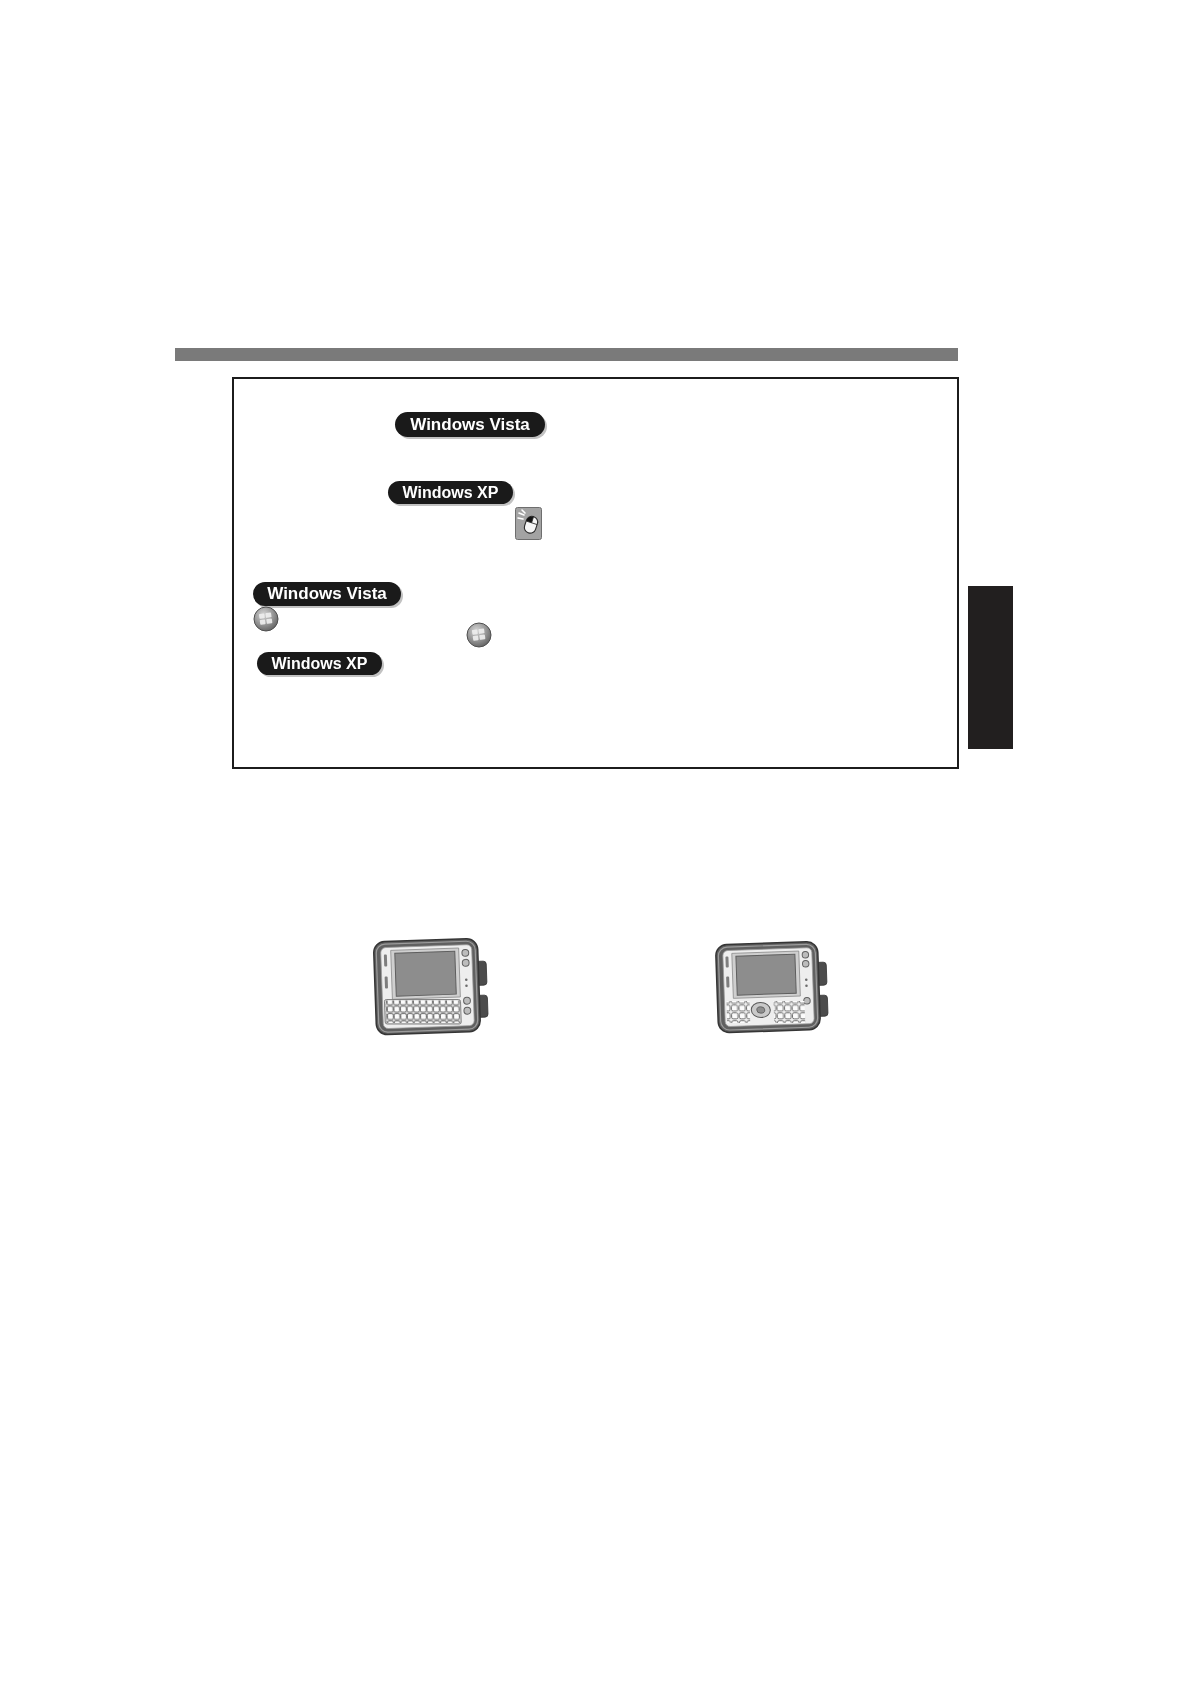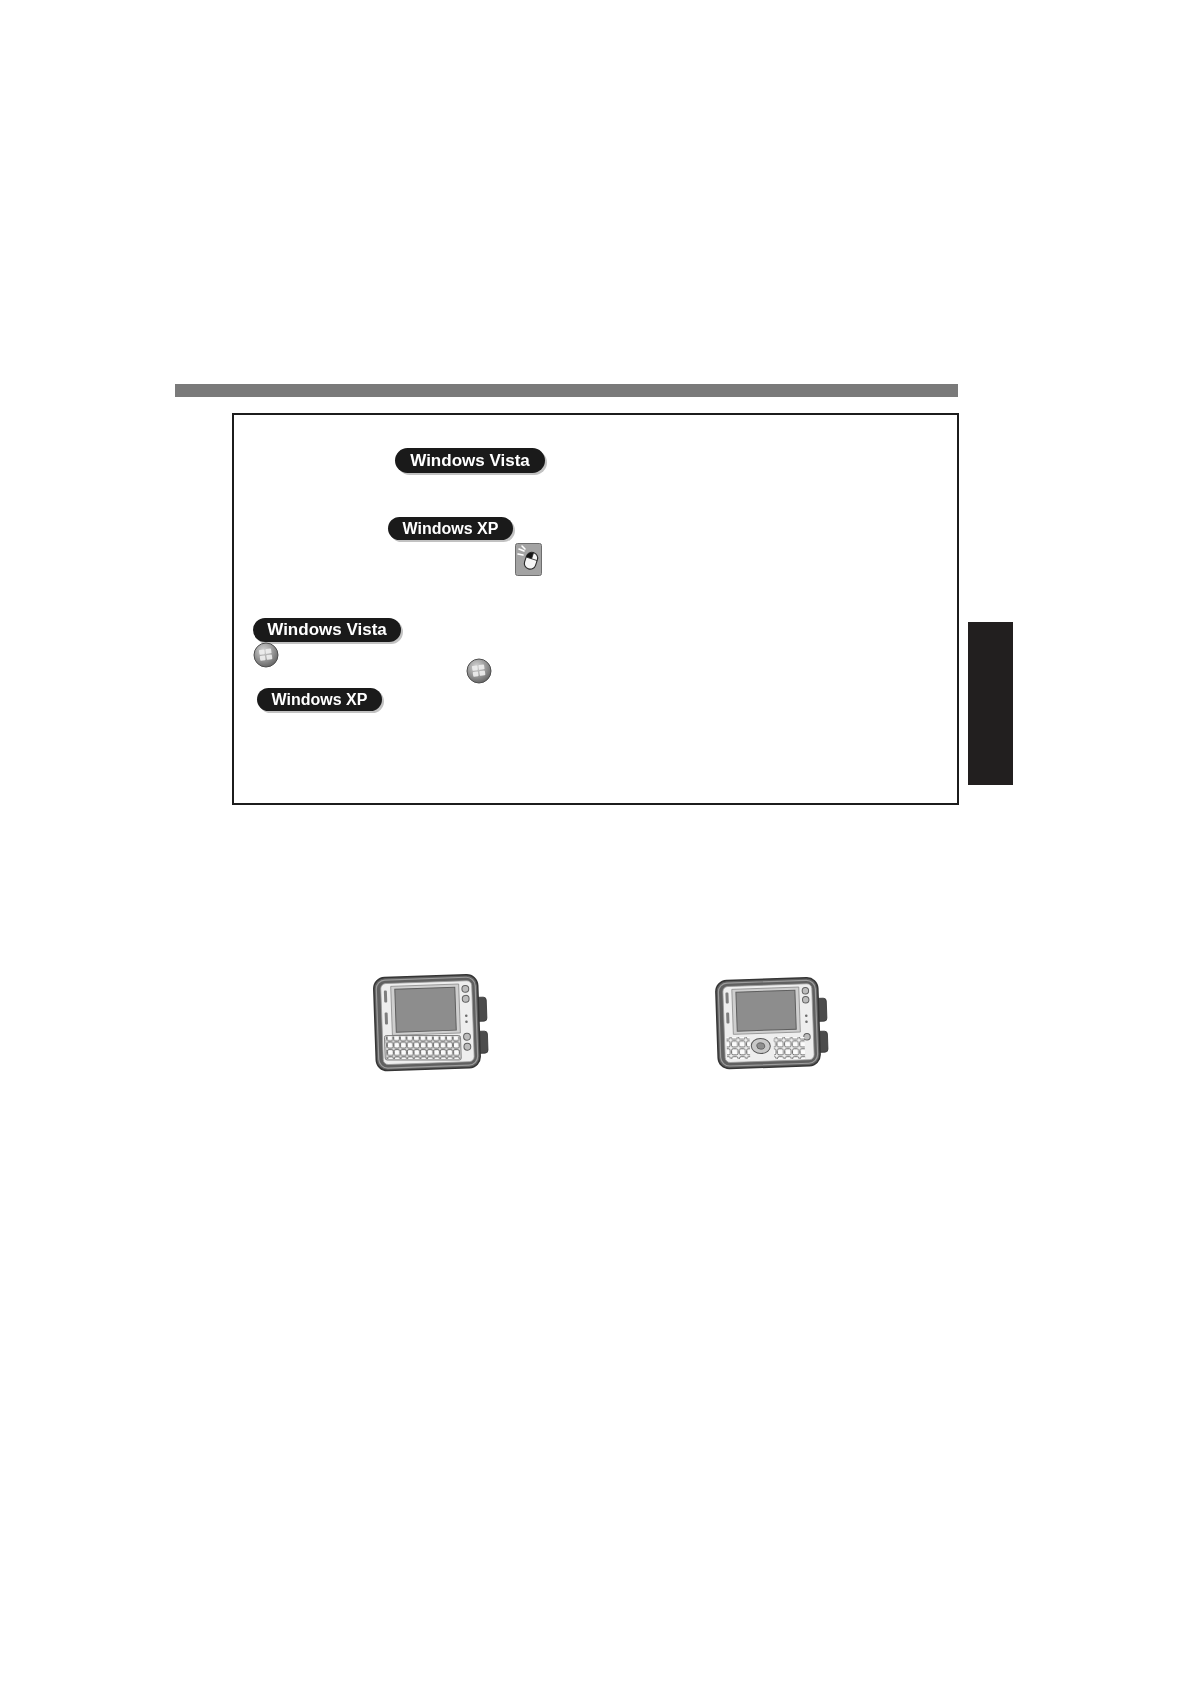--- a/index.html
+++ b/index.html
@@ -2,21 +2,21 @@
 <html><head>
 <meta charset="utf-8">
 <style>
   * { margin:0; padding:0; box-sizing:border-box; }
   html,body { background:#ffffff; }
   body {
     width:1190px; height:1684px; position:relative;
     font-family:"Liberation Sans", sans-serif;
     overflow:hidden;
   }
-  .abs { position:absolute;margin-top:36px; }
+  .abs { position:absolute; }
 
   
   #header-bar {
     left:175px; top:348px; width:783px; height:13px;
     background:#7a7a7a;
   }
 
   
   #callout-box {
     left:232px; top:377px; width:727px; height:392px;

